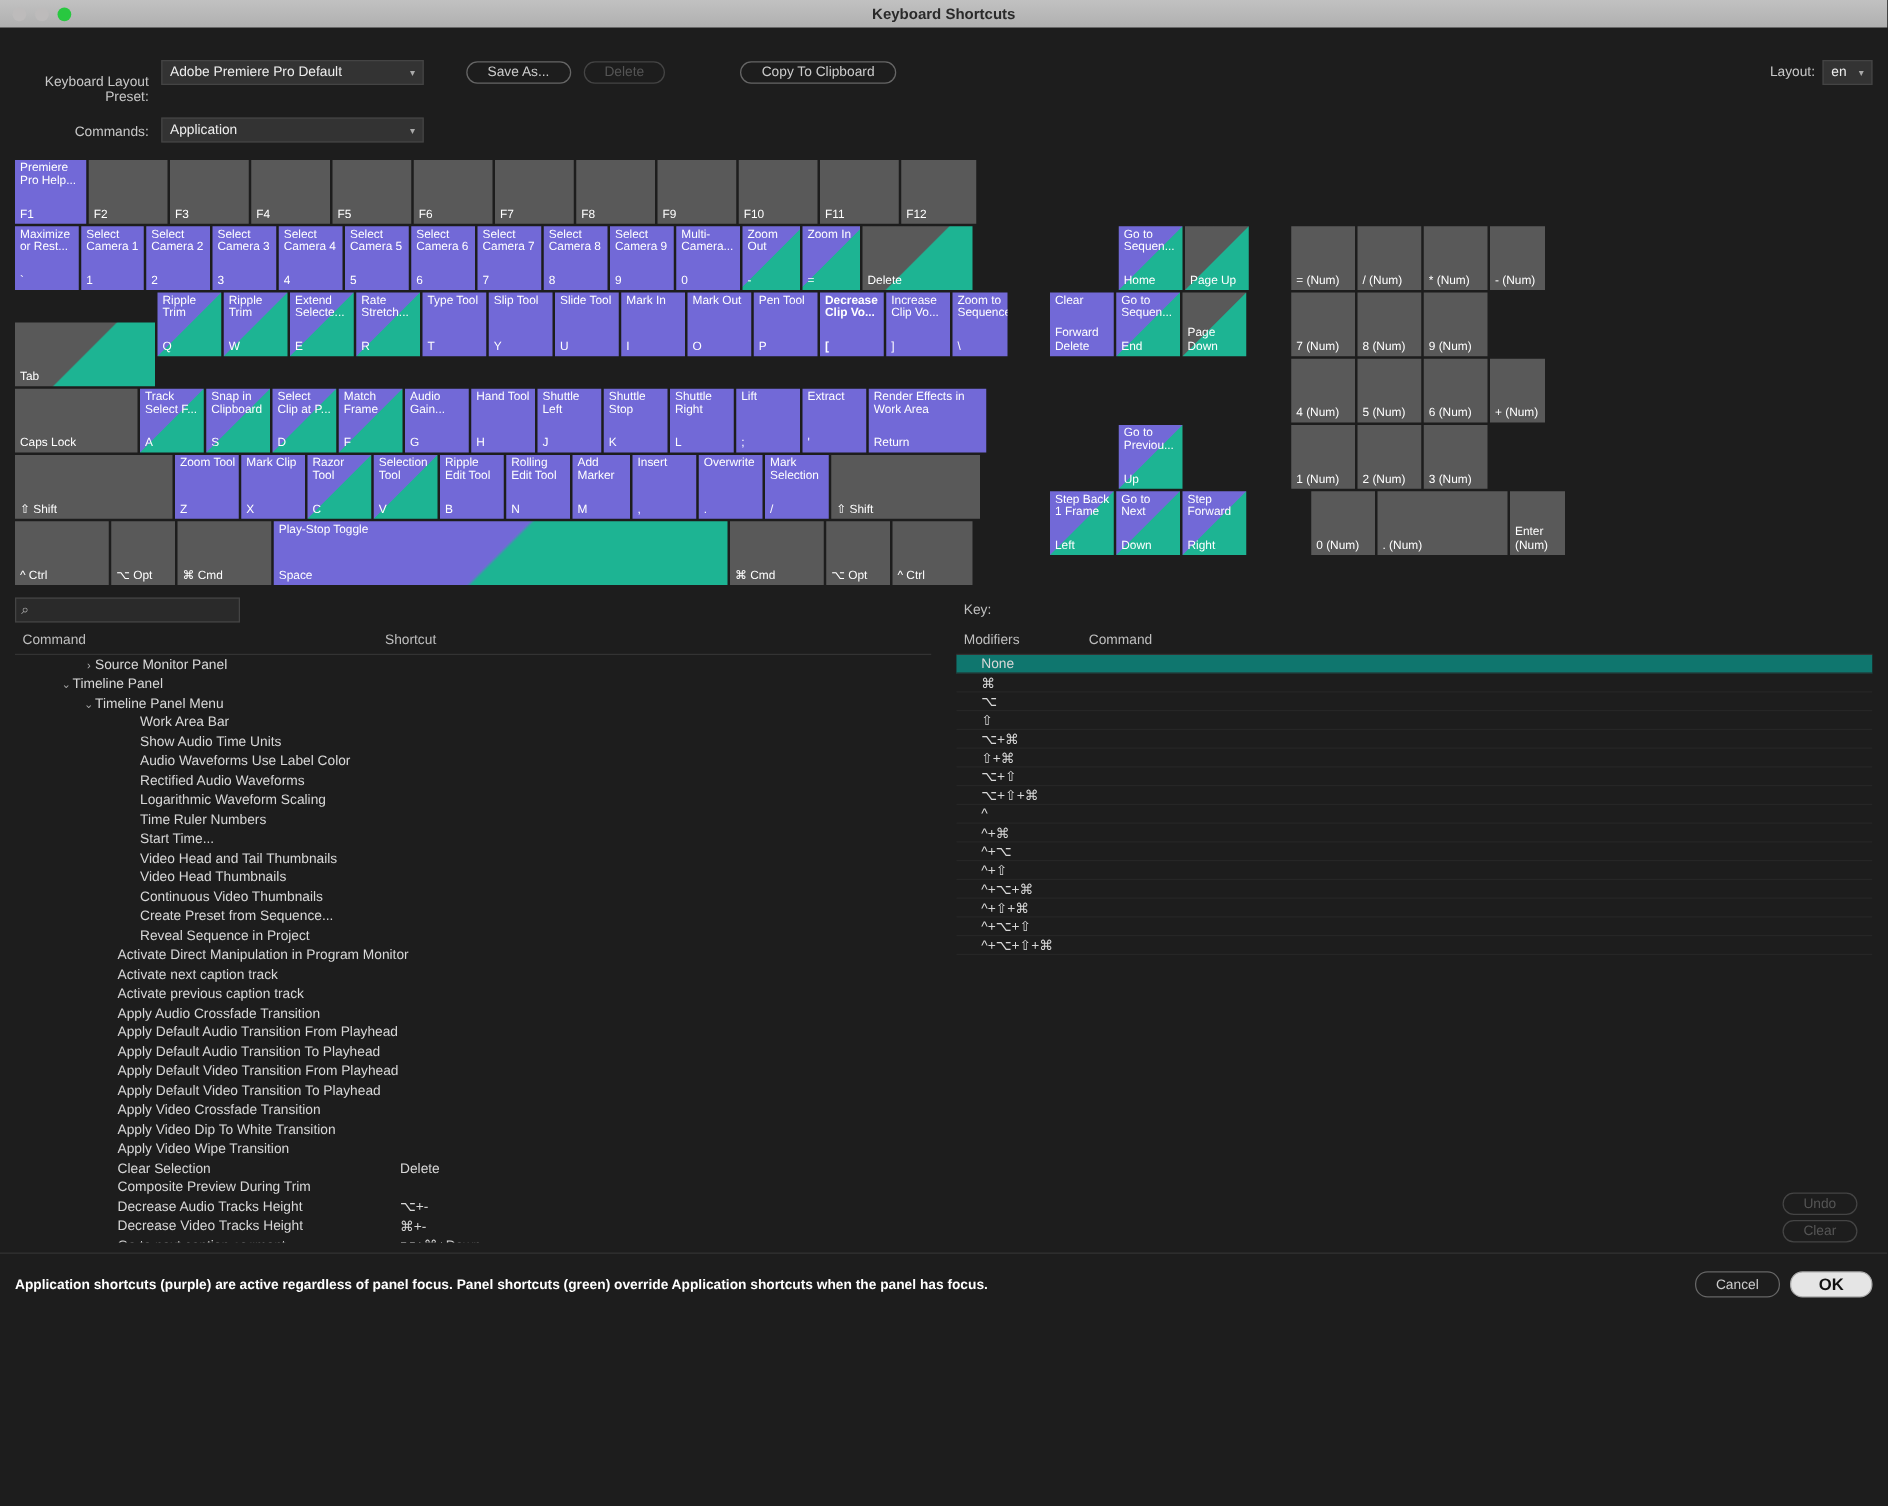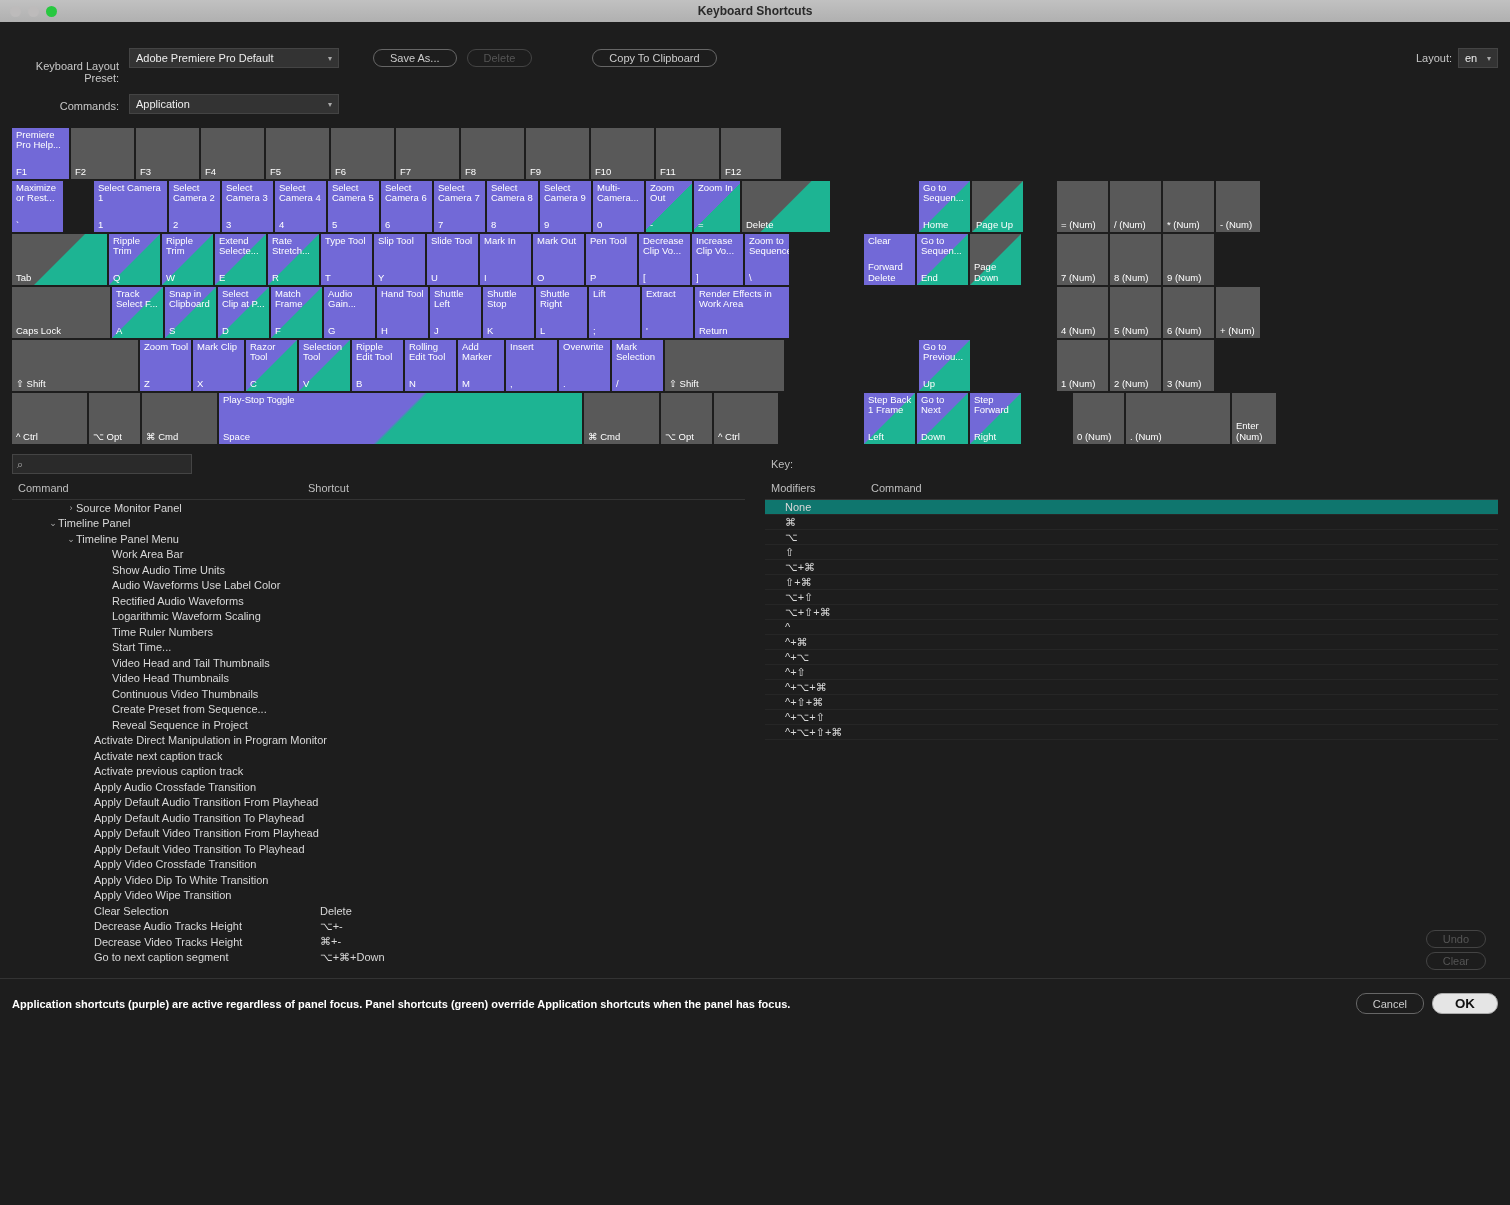--- a/index.html
+++ b/index.html
@@ -125,21 +125,21 @@
           <div class="b">F11</div>
         </div>
         <div class="key " style="width: 60px;">
           <div class="b">F12</div>
         </div>
       </div><div class="krow">
         <div class="key app" style="width: 51px;">
           <div class="t">Maximize or Rest...</div>
           <div class="b">`</div>
         </div>
-        <div class="key app" style="width: 73px; margin-left: 29px;">
+        <div class="key app" style="width: 50px;">
           <div class="t">Select Camera 1</div>
           <div class="b">1</div>
         </div>
         <div class="key app" style="width: 51px;">
           <div class="t">Select Camera 2</div>
           <div class="b">2</div>
         </div>
         <div class="key app" style="width: 51px;">
           <div class="t">Select Camera 3</div>
           <div class="b">3</div>
@@ -177,21 +177,21 @@
           <div class="b">-</div>
         </div>
         <div class="key pnl" style="width: 46px;">
           <div class="t">Zoom In</div>
           <div class="b">=</div>
         </div>
         <div class="key grn" style="width: 88px;">
           <div class="b">Delete</div>
         </div>
       </div><div class="krow">
-        <div class="key grn" style="width: 95px;">
+        <div class="key grn" style="width: 112px; margin-top: 24px;">
           <div class="b">Tab</div>
         </div>
         <div class="key pnl" style="width: 51px;">
           <div class="t">Ripple Trim</div>
           <div class="b">Q</div>
         </div>
         <div class="key pnl" style="width: 51px;">
           <div class="t">Ripple Trim</div>
           <div class="b">W</div>
         </div>
@@ -220,21 +220,21 @@
           <div class="b">I</div>
         </div>
         <div class="key app" style="width: 51px;">
           <div class="t">Mark Out</div>
           <div class="b">O</div>
         </div>
         <div class="key app" style="width: 51px;">
           <div class="t">Pen Tool</div>
           <div class="b">P</div>
         </div>
-        <div class="key app" style="width: 51px;">
+        <div class="key app" style="width: 51px; font-weight: bold;">
           <div class="t">Decrease Clip Vo...</div>
           <div class="b">[</div>
         </div>
         <div class="key app" style="width: 51px;">
           <div class="t">Increase Clip Vo...</div>
           <div class="b">]</div>
         </div>
         <div class="key app" style="width: 44px;">
           <div class="t">Zoom to Sequence</div>
           <div class="b">\</div>
@@ -597,20 +597,25 @@
         <div class="node">
           <span class="ind" style="width: 72px;"></span>
           <span class="tw"></span>
           <span style="flex: 0 0 auto;">Apply Video Wipe Transition</span>
         </div>
         <div class="node" style="position: relative;">
           <span class="ind" style="width: 72px;"></span>
           <span class="tw"></span>
           <span style="flex: 0 0 auto;">Clear Selection</span>
           <span style="position: absolute; left: 308px;">Delete</span>
+        </div>
+        <div class="node">
+          <span class="ind" style="width: 72px;"></span>
+          <span class="tw"></span>
+          <span style="flex: 0 0 auto;">Composite Preview During Trim</span>
         </div>
         <div class="node" style="position: relative;">
           <span class="ind" style="width: 72px;"></span>
           <span class="tw"></span>
           <span style="flex: 0 0 auto;">Decrease Audio Tracks Height</span>
           <span style="position: absolute; left: 308px;">⌥+-</span>
         </div>
         <div class="node" style="position: relative;">
           <span class="ind" style="width: 72px;"></span>
           <span class="tw"></span>

